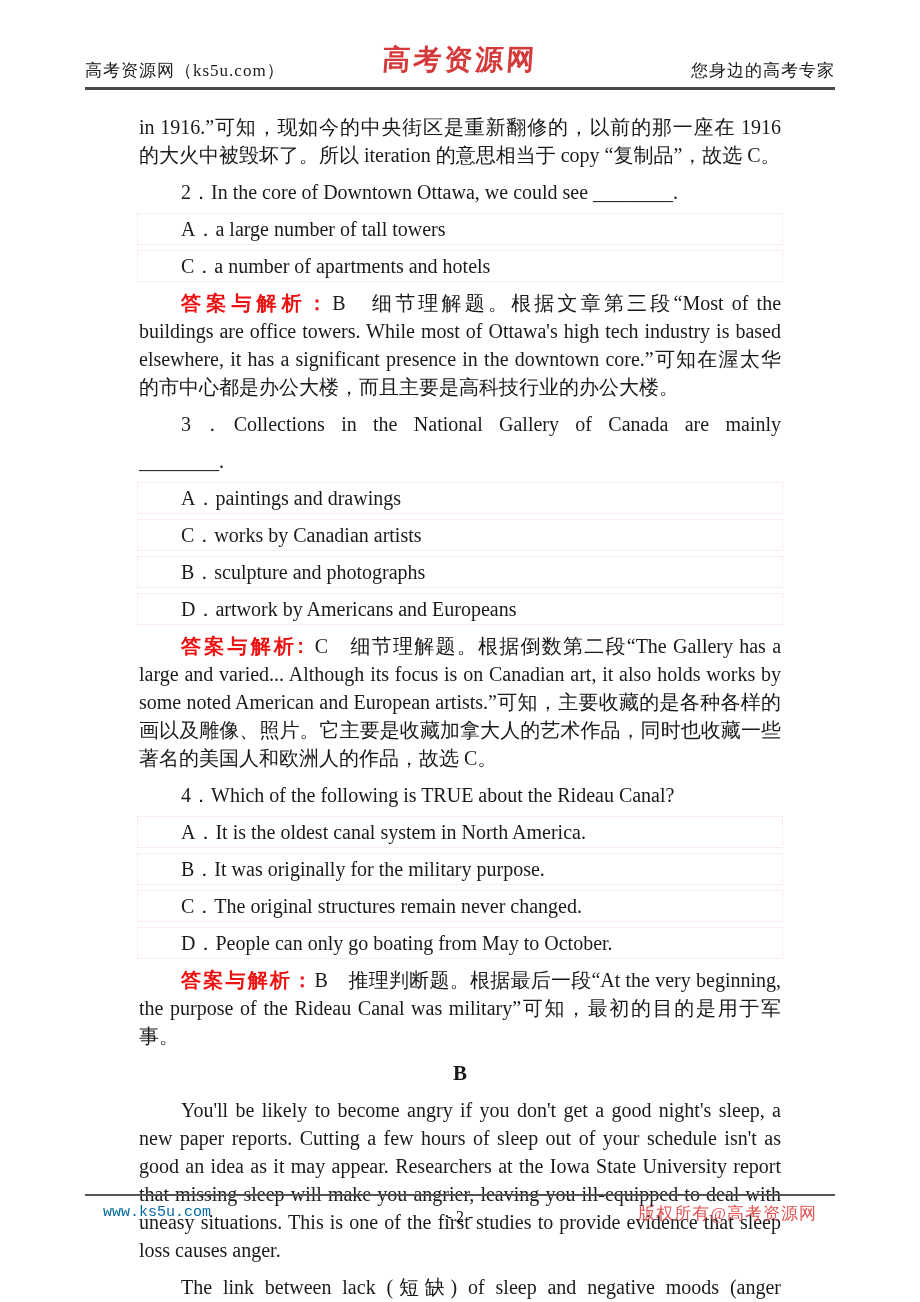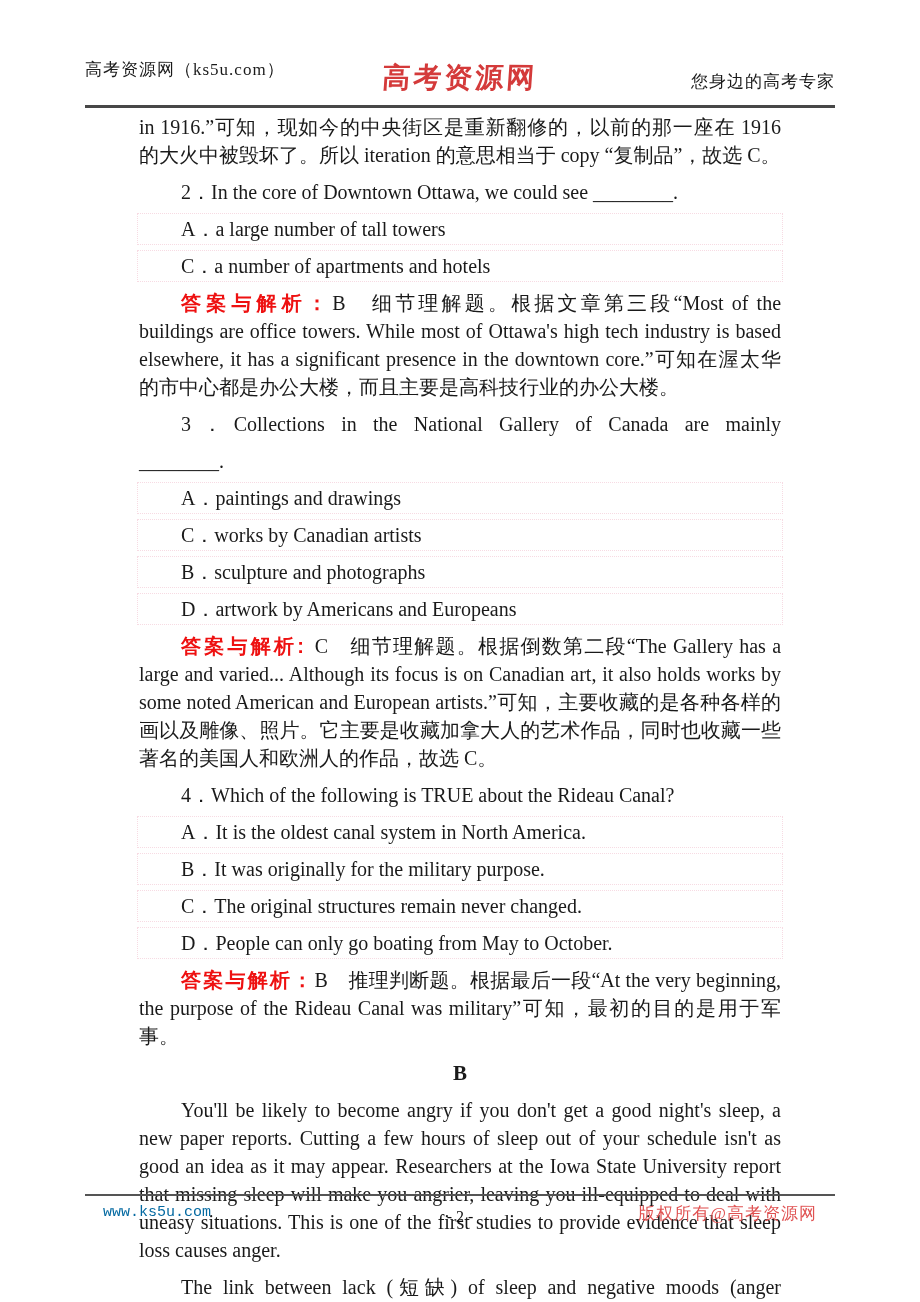--- a/index.html
+++ b/index.html
@@ -2,23 +2,23 @@
 <html><head>
 <meta charset="utf-8">
 <style>
   html,body{margin:0;padding:0;background:#ffffff;}
   .page{
     position:relative;width:920px;height:1302px;background:#ffffff;overflow:hidden;
     font-family:"Liberation Serif","DejaVu Serif",serif;color:#1a1a1a;
   }
   
   .header{
-    position:absolute;left:85px;width:750px;top:58px;height:50px;
+    position:absolute;left:85px;width:750px;top:40px;height:50px;
     border-bottom:3px solid #474747;
-    display:flex;justify-content:space-between;
+    display:flex;align-items:flex-end;justify-content:space-between;
     padding-bottom:5px;box-sizing:border-box;
   }
   .header .site{font-size:17px;letter-spacing:1px;}
   .header .slogan{font-size:17px;letter-spacing:1px;margin-top:12px;}
   .header .logo{
     position:absolute;left:50%;transform:translateX(-50%) skewX(-4deg);bottom:8px;
     color:#d43a3a;font-weight:bold;font-size:28px;letter-spacing:3px;
     font-family:"Liberation Serif","DejaVu Serif",serif;
   }
   

